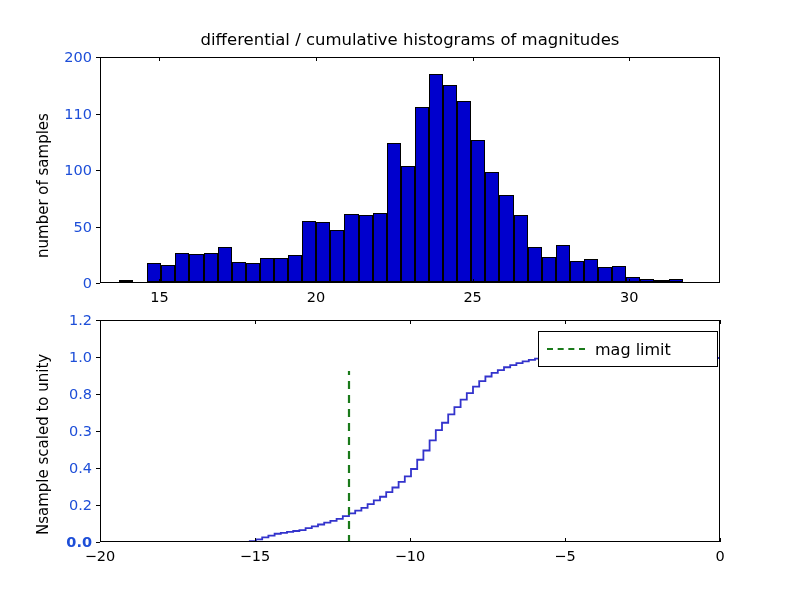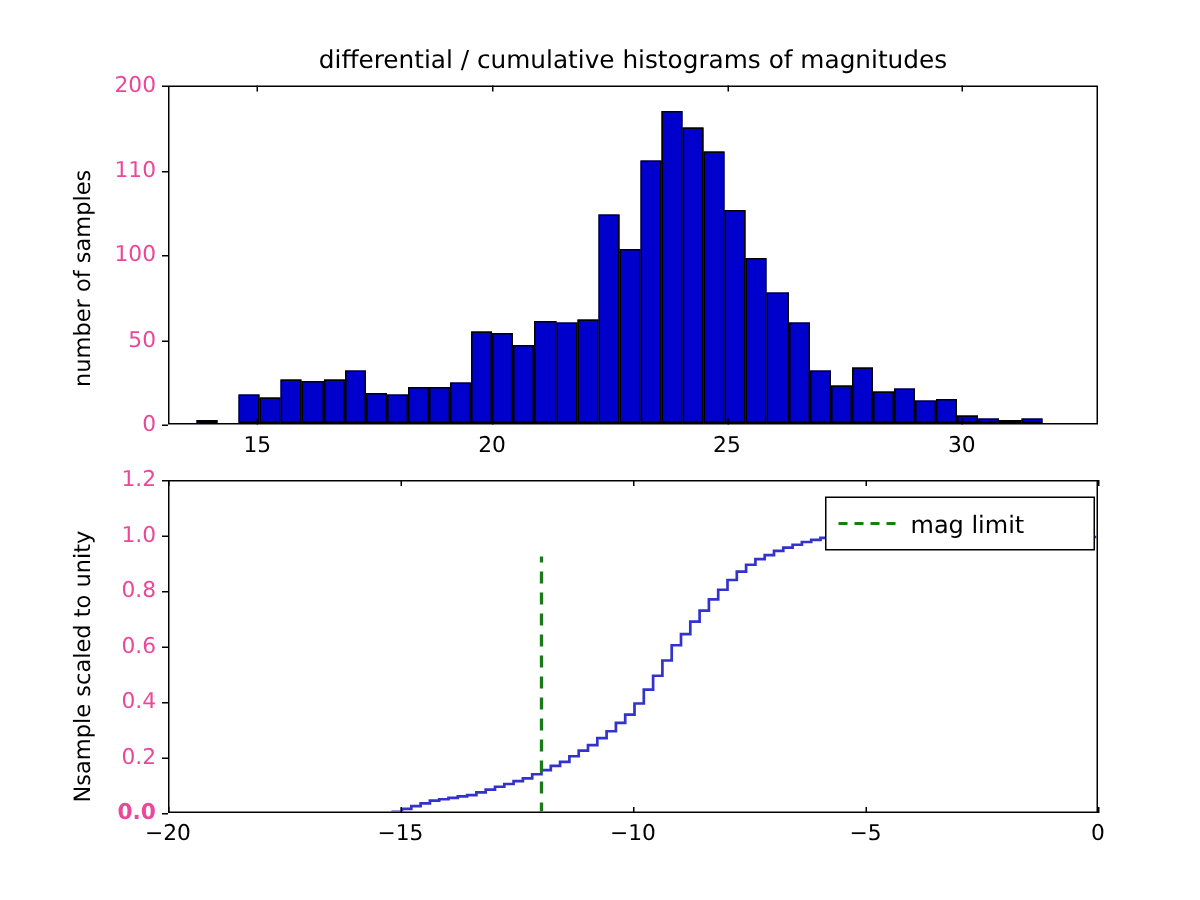--- a/index.html
+++ b/index.html
@@ -11,21 +11,20 @@
     width: 800px;
     height: 600px;
     font-family: "DejaVu Sans", sans-serif;
     overflow: hidden;
   }
   #figure {
     position: relative;
     width: 788px;
     height: 600px;
     background: #ffffff;
-    margin-left: 12px;
   }
 
   
   .axes {
     position: absolute;
     box-sizing: border-box;
     border: 1px solid #000000;
     background: #ffffff;
   }
   .plotsurface {
@@ -61,21 +60,21 @@
   
   .tick-y, .tick-x {
     position: absolute;
     background: #000000;
   }
   .tick-y { width: 4px; height: 1px; }
   .tick-x { width: 1px; height: 4px; }
   .ticklabel-y {
     position: absolute;
     font-size: 14.5px;
-    color: #ec4899;
+    color: #1d4ed8;
     text-align: right;
     white-space: nowrap;
     transform: translateY(-50%);
   }
   .ticklabel-x {
     position: absolute;
     font-size: 14.5px;
     color: #000000;
     text-align: center;
     white-space: nowrap;
@@ -200,21 +199,21 @@
   </div>
   <div class="ylabel" style="left:34px; top:535px;">Nsample scaled to unity</div>
   <div id="bot-ticks">
       <div class="tick-y" style="left: 96px; top: 542px;"></div>
       <div class="ticklabel-y" style="left: 44px; top: 542px; width: 48px; font-weight: bold;">0.0</div>
       <div class="tick-y" style="left: 96px; top: 505px;"></div>
       <div class="ticklabel-y" style="left: 44px; top: 505px; width: 48px;">0.2</div>
       <div class="tick-y" style="left: 96px; top: 468px;"></div>
       <div class="ticklabel-y" style="left: 44px; top: 468px; width: 48px;">0.4</div>
       <div class="tick-y" style="left: 96px; top: 431px;"></div>
-      <div class="ticklabel-y" style="left: 44px; top: 431px; width: 48px;">0.6</div>
+      <div class="ticklabel-y" style="left: 44px; top: 431px; width: 48px;">0.3</div>
       <div class="tick-y" style="left: 96px; top: 394px;"></div>
       <div class="ticklabel-y" style="left: 44px; top: 394px; width: 48px;">0.8</div>
       <div class="tick-y" style="left: 96px; top: 357px;"></div>
       <div class="ticklabel-y" style="left: 44px; top: 357px; width: 48px;">1.0</div>
       <div class="tick-y" style="left: 96px; top: 320px;"></div>
       <div class="ticklabel-y" style="left: 44px; top: 320px; width: 48px;">1.2</div>
       <div class="tick-x" style="left: 100px; top: 538px;"></div>
       <div class="tick-x" style="left: 100px; top: 320px;"></div>
       <div class="ticklabel-x" style="left: 100px; top: 548px;">−20</div>
       <div class="tick-x" style="left: 255px; top: 538px;"></div>

